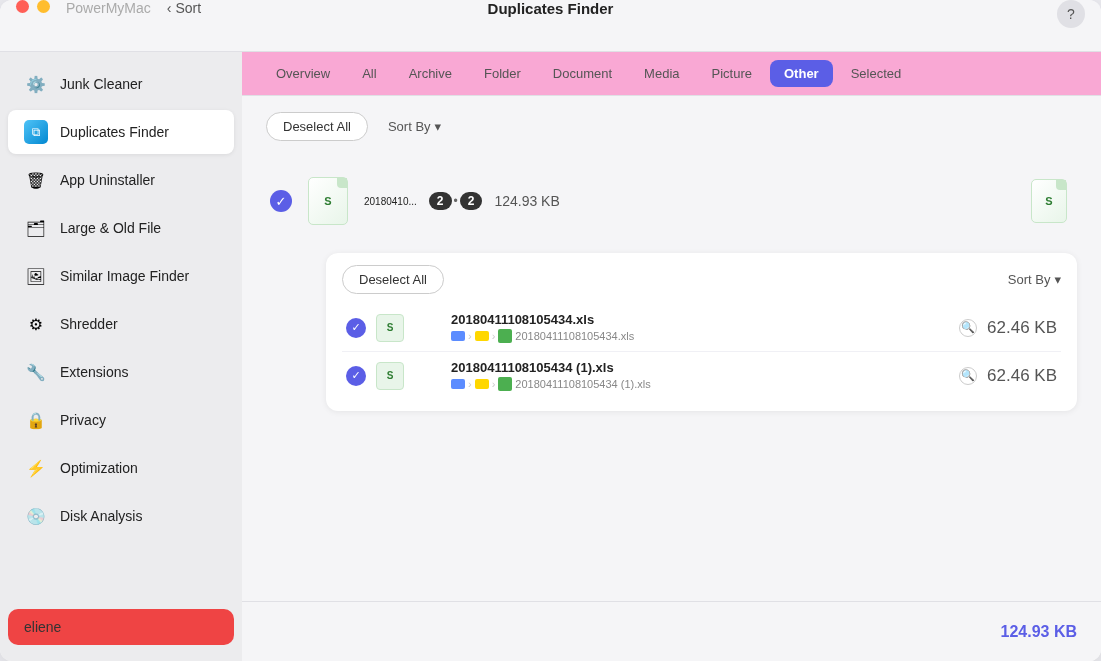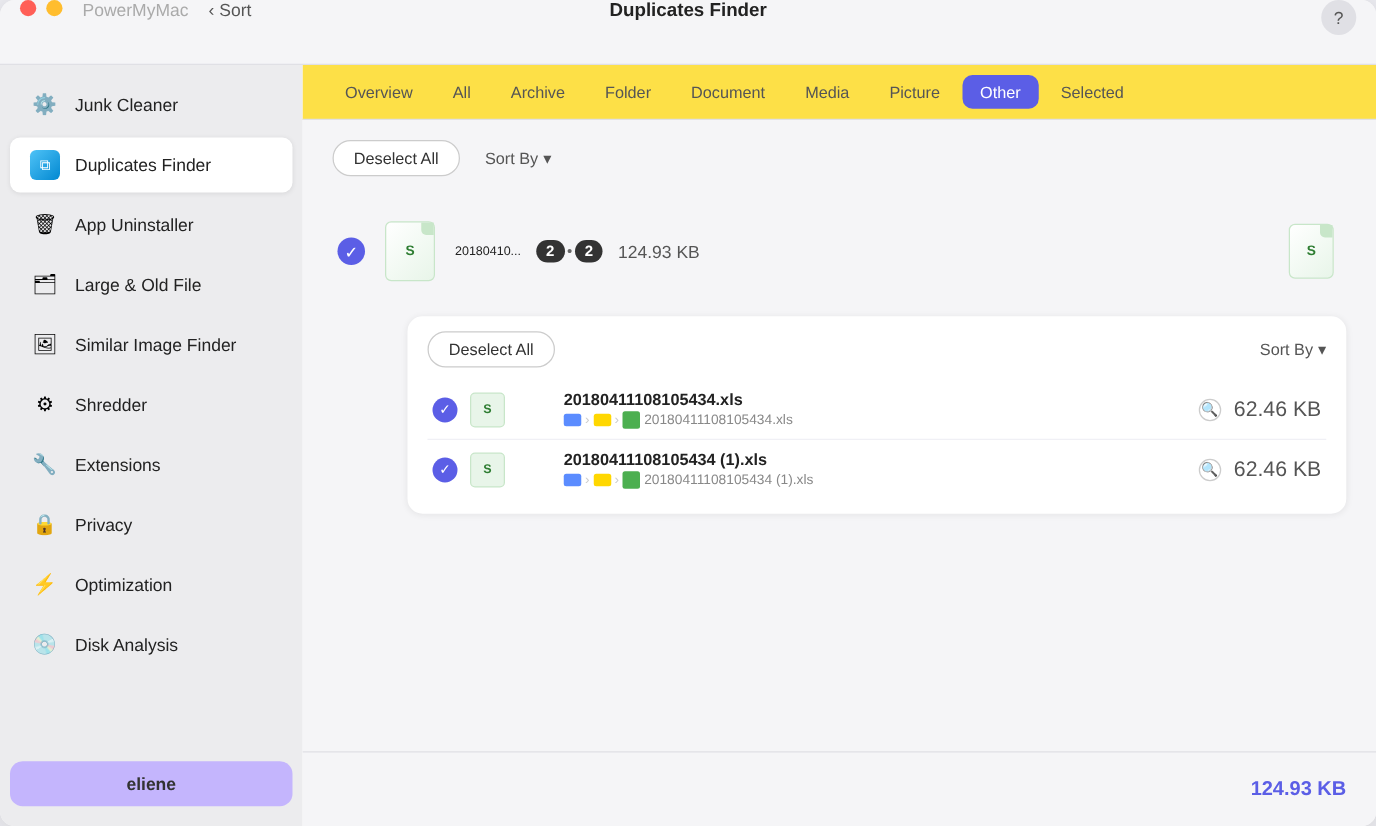--- a/index.html
+++ b/index.html
@@ -124,62 +124,61 @@
       color: #222;
       font-weight: 500;
     }
     .sidebar-bottom {
       margin-top: auto;
       padding: 8px;
     }
     .user-btn {
       width: 100%;
       padding: 10px 16px;
-      background: #c4b5fd;
+      background: #ef4444;
       border: none;
       border-radius: 10px;
       font-size: 14px;
       color: #333;
       cursor: pointer;
-      text-align: center;
-      font-weight: bold;
+      text-align: left;
     }
 
     
     .main {
       flex: 1;
       display: flex;
       flex-direction: column;
       overflow: hidden;
       background: #f5f5f7;
     }
 
     
     .tabs {
       display: flex;
       align-items: flex-start;
       padding: 8px 20px;
       gap: 4px;
       border-bottom: 1px solid #e0e0e5;
       flex-shrink: 0;
-      background: #fde047;
+      background: #f9a8d4;
     }
     .tab {
       padding: 6px 14px;
       border-radius: 8px;
       font-size: 13px;
       color: #555;
       cursor: pointer;
       border: none;
       background: transparent;
     }
     .tab.active {
       background: #5b5ee6;
       color: #fff;
-      font-weight: 400;
+      font-weight: 700;
     }
 
     
     .content {
       flex: 1;
       overflow-y: auto;
       padding: 16px 24px;
       display: flex;
       flex-direction: column;
       gap: 16px;

